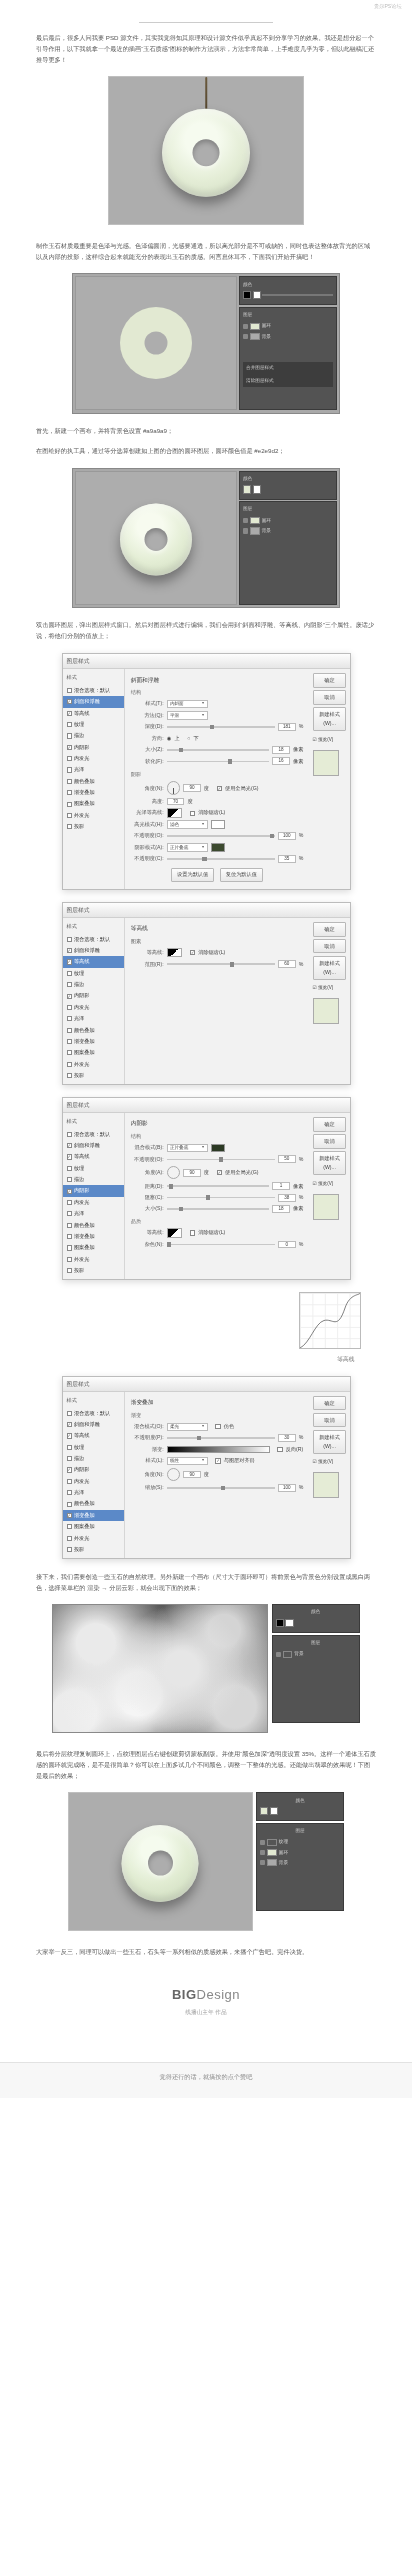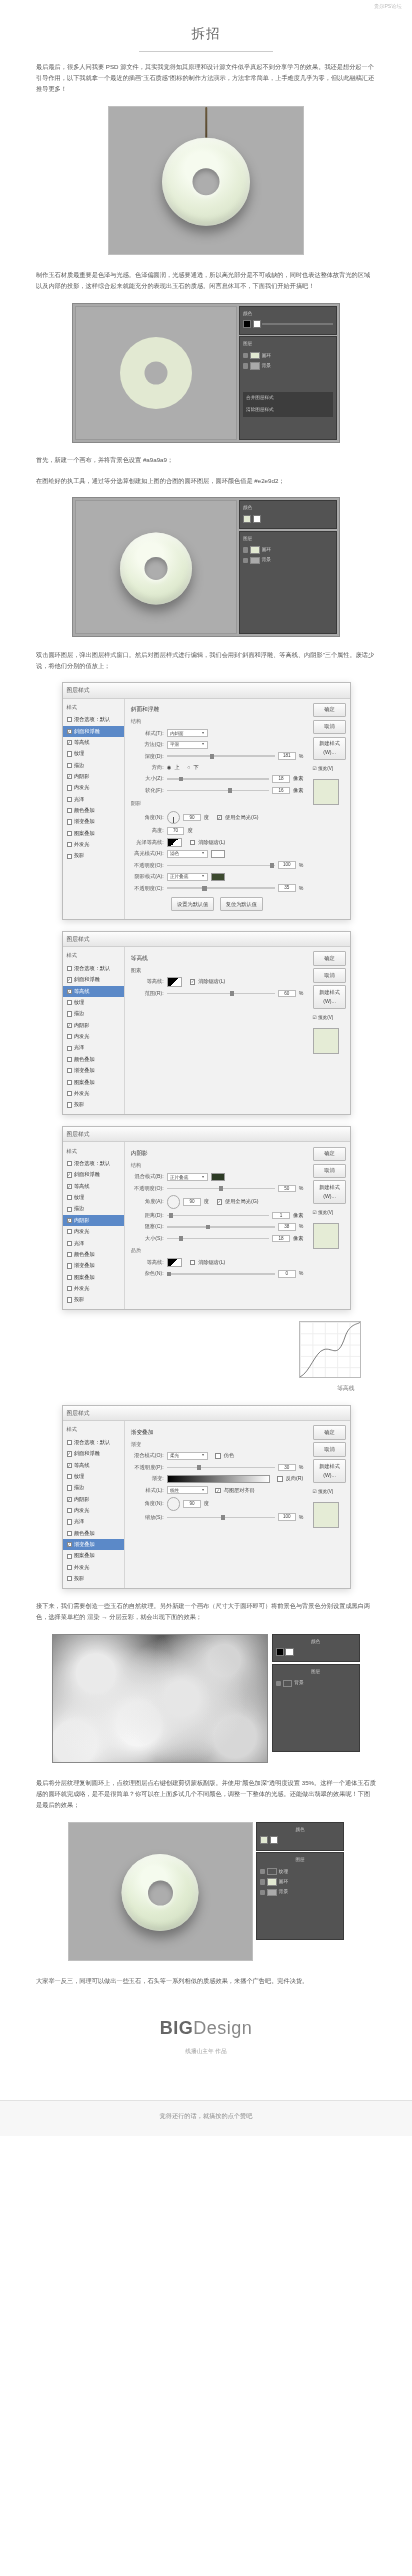--- a/index.html
+++ b/index.html
@@ -219,21 +219,21 @@
       linear-gradient(#555, #444);
     border: 0.5px solid #888;
     filter: contrast(1.1);
   }
 
   .footer-brand {
     text-align: center;
     margin: 26px 0 5.2px 0;
   }
   .footer-brand .big {
-    font-size: 18px;
+    font-size: 13px;
     color: #888;
     letter-spacing: 0.5px;
   }
   .footer-brand .big .bold { font-weight: 600; color: #666; }
   .footer-brand .sub {
     font-size: 5.7px;
     color: #999;
     margin-top: 1px;
   }
   .bottom-bar {
@@ -247,21 +247,20 @@
   }
 </style>
 </head>
 <body>
 
 <div class="top-watermark">贵尔PS论坛</div>
 
 <div class="page">
 
   <div class="title-block">
-    <h1>拆招</h1>
     <div class="title-rule"></div>
   </div>
 
   <p class="para">最后最后，很多人问我要 PSD 源文件，其实我觉得知其原理和设计源文件似乎真起不到分享学习的效果。我还是想分起一个引导作用，以下我就拿一个最近的插画“玉石质感”图标的制作方法演示，方法非常简单，上手难度几乎为零，但以此融稿汇还推导更多！</p>
 
   <div class="img-wrap">
     <div class="jade-stage stage-lg">
       <div class="rope" style="height:46px"></div>
       <div class="jade" style="width:88px;height:88px;background:radial-gradient(circle at 45% 35%, #f6fbef 0 22%, #e4edd6 55%, #cdd9be 100%);">
         <div class="hole" style="width:27px;height:27px;background:#adadad;"></div>

